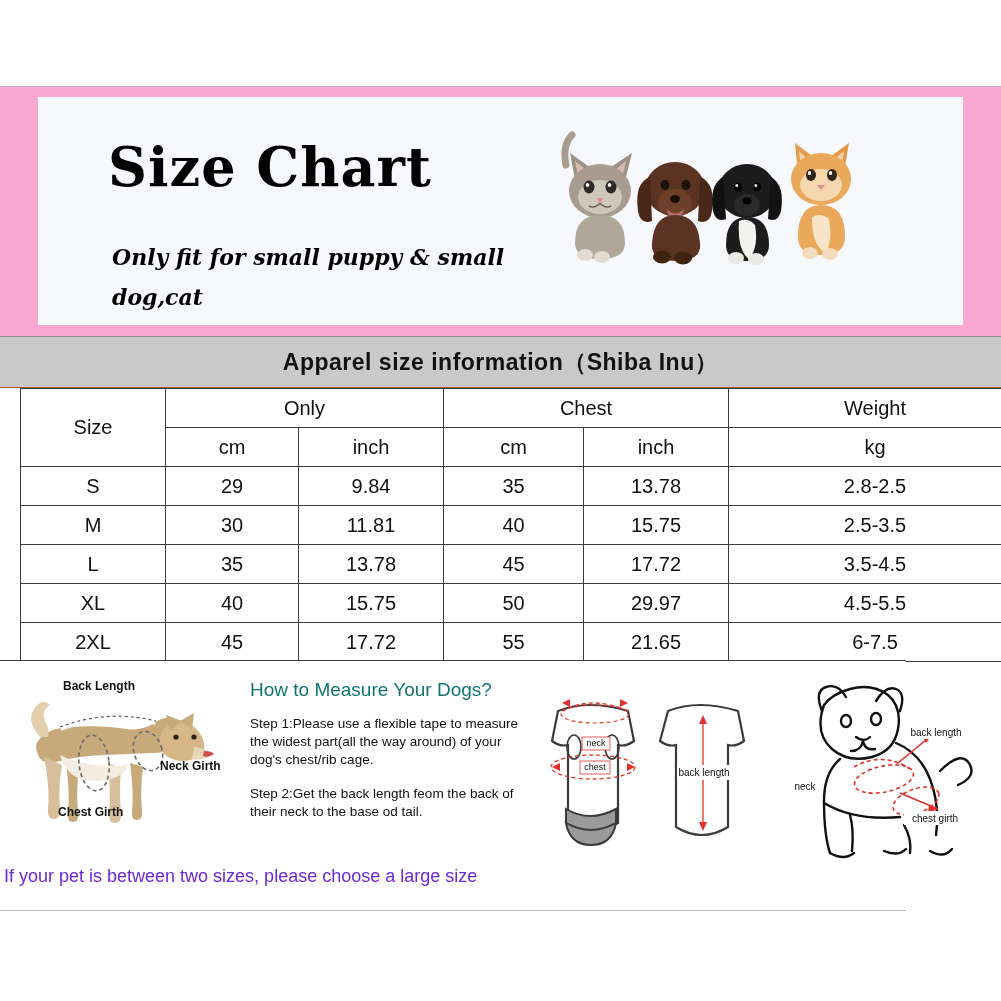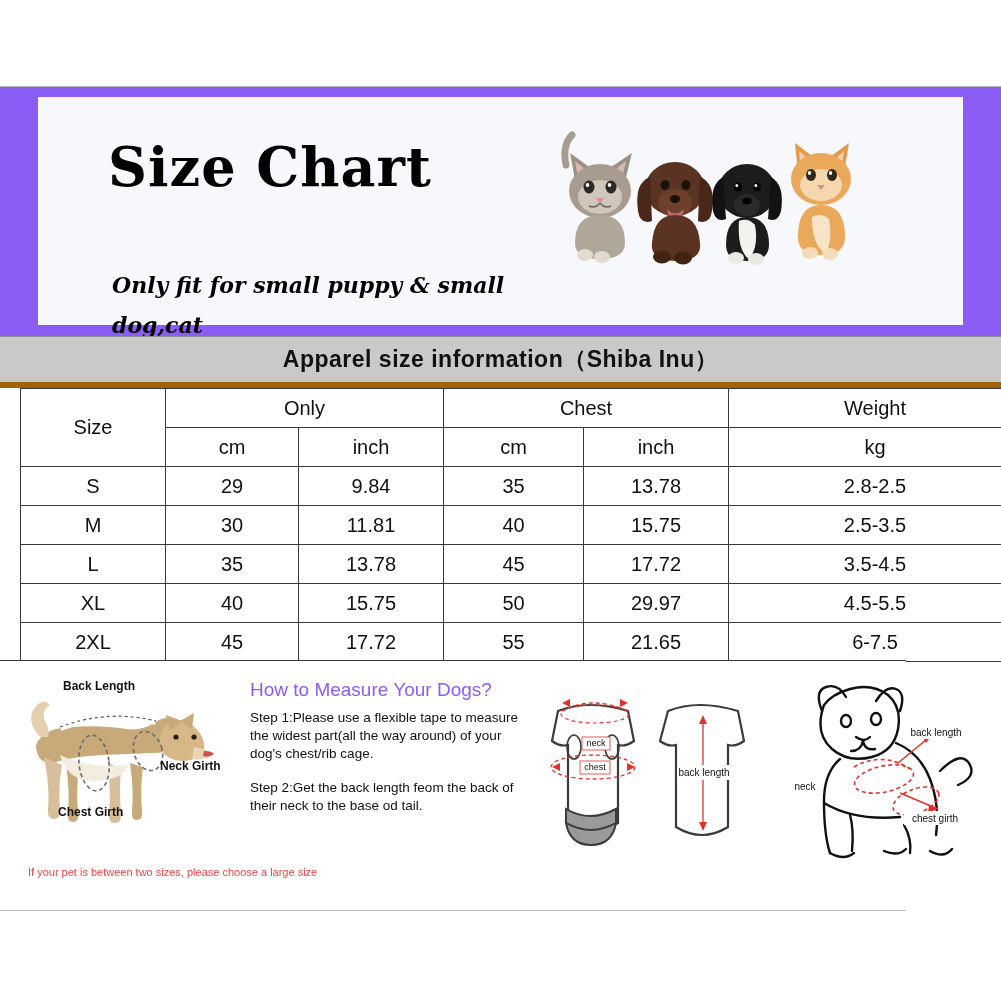--- a/index.html
+++ b/index.html
@@ -20,21 +20,21 @@
     height: 1001px;
     background: #ffffff;
   }
   
   .banner {
     position: absolute;
     left: 0;
     top: 86px;
     width: 1001px;
     height: 250px;
-    background: #8b5cf6;
+    background: #f9a8d4;
     border-top: 1px solid #b9b9b9;
     box-sizing: border-box;
     overflow: hidden;
   }
   .banner-inner {
     position: absolute;
     left: 38px;
     top: 10px;
     width: 925px;
     height: 228px;
@@ -55,40 +55,39 @@
     position: absolute;
     left: 112px;
     top: 150px;
     width: 420px;
     font-family: "DejaVu Serif", serif;
     font-weight: bold;
     font-style: italic;
     font-size: 22px;
     line-height: 40px;
     color: #000;
-    margin-top: 28px;
   }
   
   .animals {
     position: absolute;
     left: 540px;
     top: 38px;
     width: 360px;
     height: 190px;
   }
   
   .section-bar {
     position: absolute;
     left: 0;
     top: 336px;
     width: 1001px;
     height: 52px;
     background: #c9c9c9;
     border-top: 1px solid #8e8e8e;
-    border-bottom: 6px solid #a16207;
+    border-bottom: 1px solid #a16207;
     box-sizing: border-box;
     display: flex;
     align-items: center;
     justify-content: center;
   }
   .section-bar span {
     font-family: "Liberation Sans", sans-serif;
     font-weight: bold;
     font-size: 23px;
     color: #111;
@@ -150,37 +149,37 @@
     color: #111;
     white-space: nowrap;
   }
   .howto {
     position: absolute;
     left: 250px;
     top: 18px;
     width: 285px;
   }
   .howto h3 {
-    margin: 0 0 8px 0;
+    margin: 0 0 14px 0;
     font-size: 19px;
     font-weight: normal;
-    color: #8b5cf6;
+    color: #0f766e;
   }
   .howto p {
     margin: 8px 0 16px 0;
     font-size: 13.5px;
     line-height: 18px;
     color: #111;
   }
   .footnote {
     position: absolute;
-    left: 28px;
+    left: 4px;
     top: 205px;
-    font-size: 11px;
-    color: #ef4444;
+    font-size: 18px;
+    color: #6d28d9;
   }
   .diagram-shirts {
     position: absolute;
     left: 536px;
     top: 20px;
     width: 240px;
     height: 190px;
   }
   .diagram-dog {
     position: absolute;

